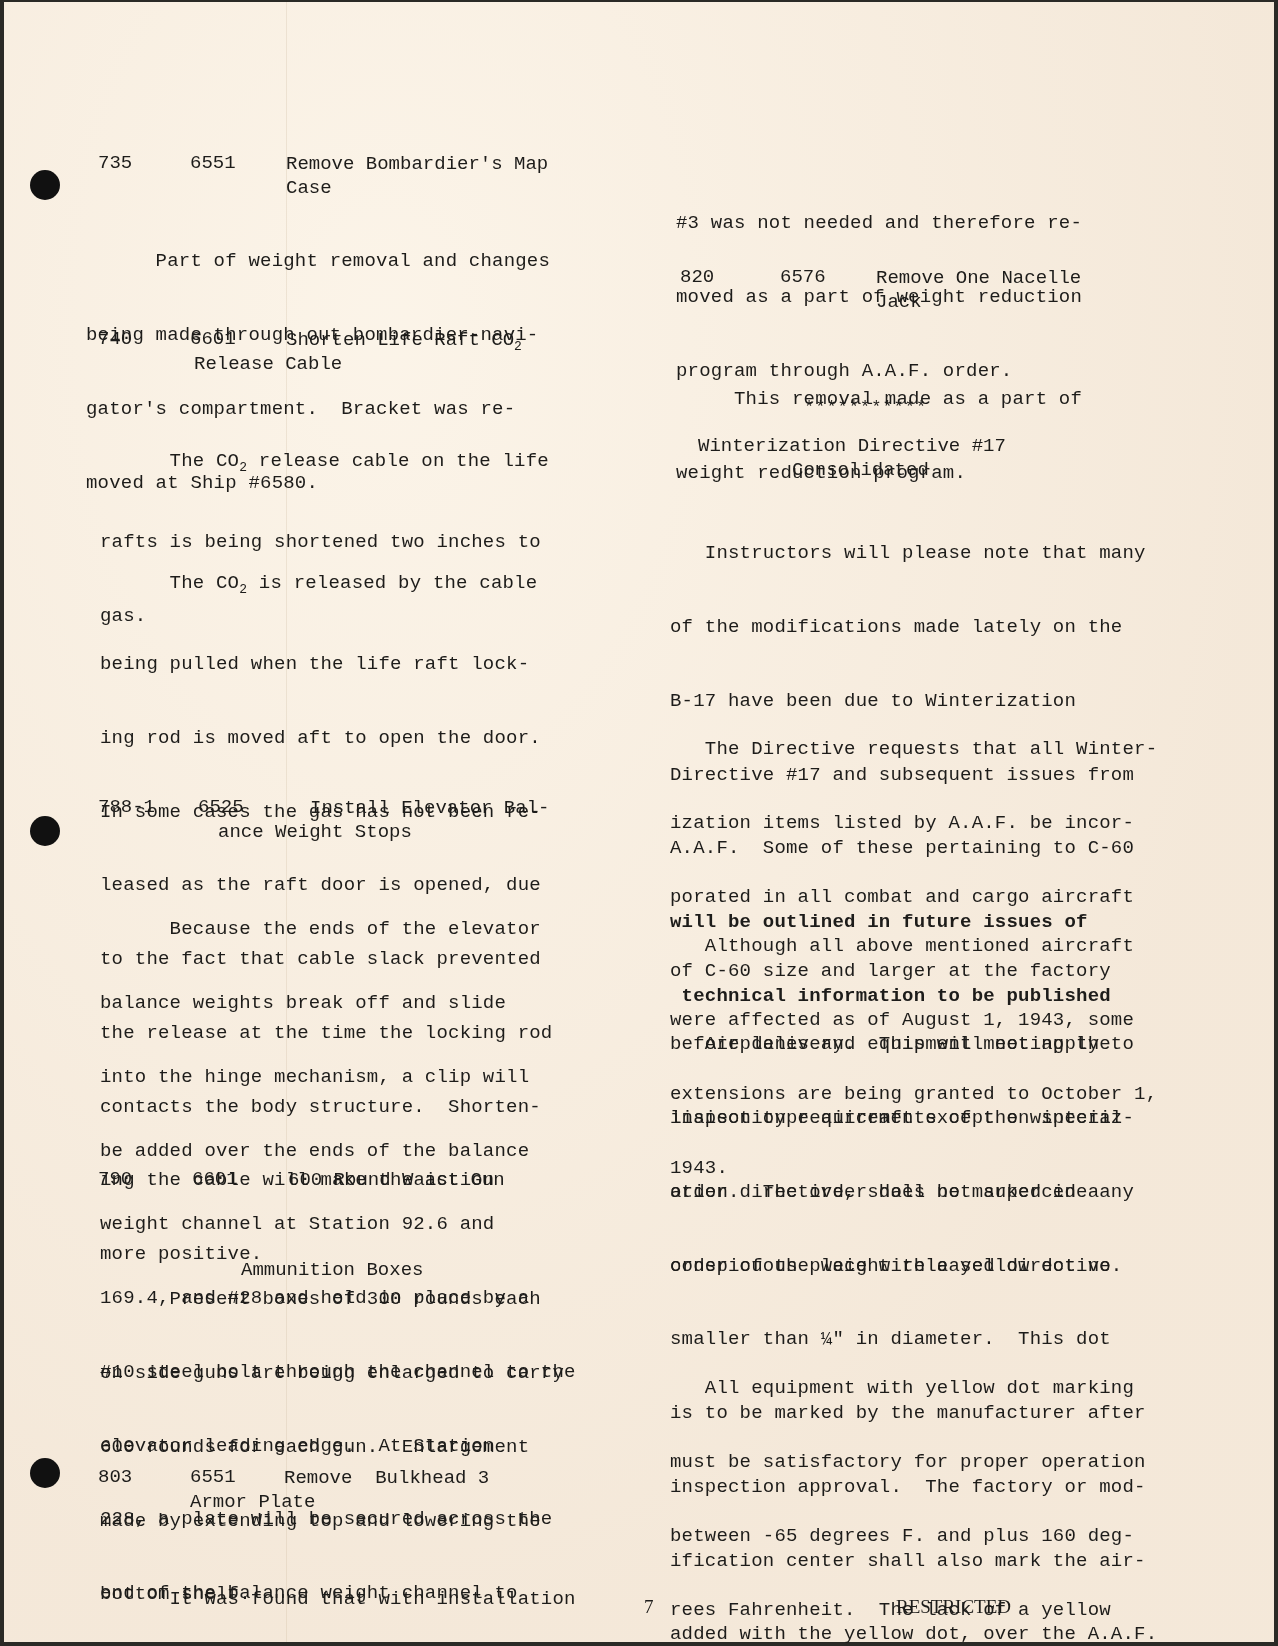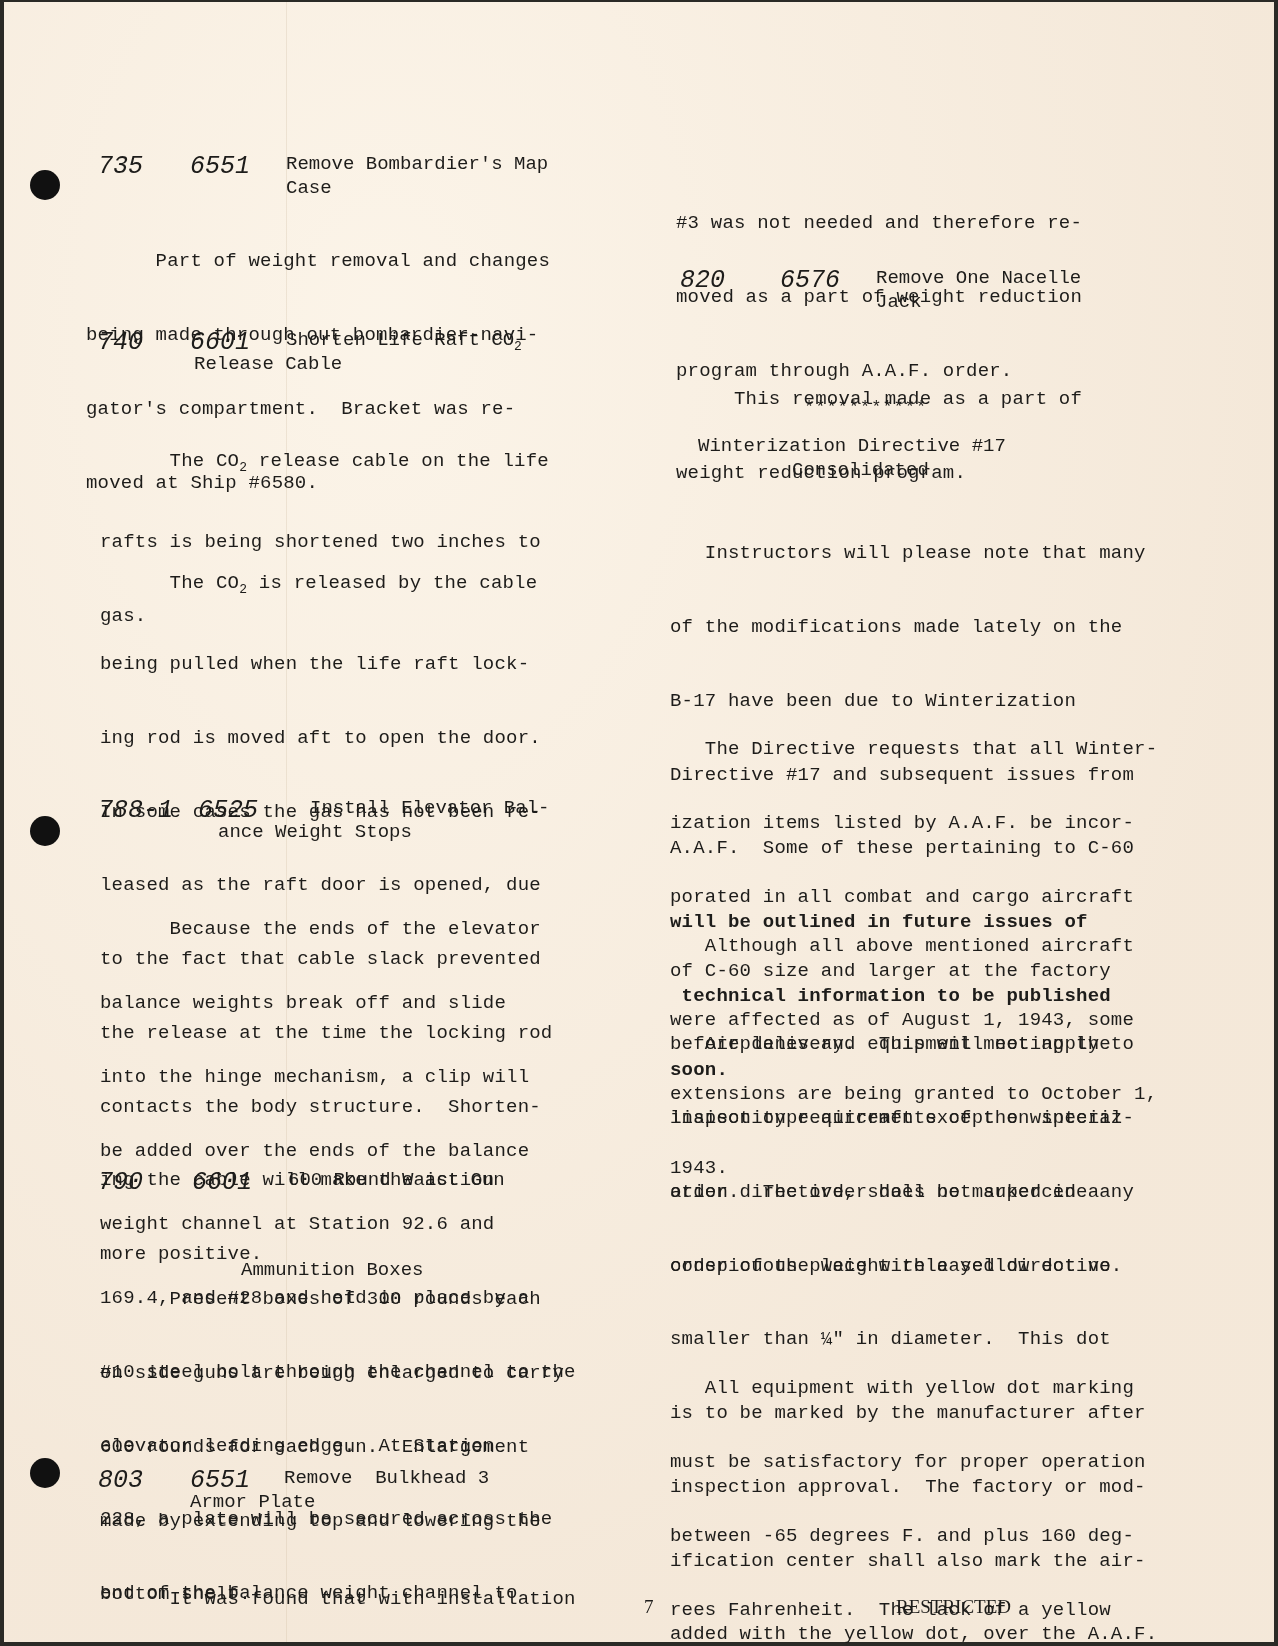--- a/index.html
+++ b/index.html
@@ -17,21 +17,21 @@
   .fold {
     position: absolute; left: 282px; top: 0; width: 1px; height: 1640px;
     background: rgba(200,180,150,0.25);
   }
   .hole {
     position: absolute; width: 30px; height: 30px; border-radius: 50%;
     background: #111;
   }
   .t { position: absolute; font-size: 19px; line-height: 24.6px; white-space: pre; letter-spacing: 0.2px; }
   .b { font-weight: bold; }
-  .num { position: absolute; font-size: 25px; white-space: pre; font-style: italic; }
+  .num { position: absolute; font-size: 19px; white-space: pre; }
   .ttl { position: absolute; font-size: 19px; line-height: 24px; white-space: pre; }
   .ul { text-decoration-thickness: 2px; text-underline-offset: 4px; }
   .sub { font-size: 13px; vertical-align: -5px; }
   .stars { position: absolute; font-size: 17px; letter-spacing: 1px; }
   .footer { position: absolute; font-size: 19px; font-family: "Liberation Serif", "DejaVu Serif", serif; }
 </style>
 </head>
 <body>
 
 <div class="page">
@@ -134,21 +134,20 @@
   <div class="ttl" style="left:788px; top:456px;">Consolidated</div>
 
   <div class="t" style="left:666px; top:490px;">
     <div>   Instructors will please note that many</div>
     <div>of the modifications made lately on the</div>
     <div>B-17 have been due to Winterization</div>
     <div>Directive #17 and subsequent issues from</div>
     <div>A.A.F.  Some of these pertaining to C-60</div>
     <div class="b">will be outlined in future issues of</div>
     <div class="b"> technical information to be published</div>
-    <div class="b">soon.</div>
   </div>
 
   <div class="t" style="left:666px; top:686px;">
     <div>   The Directive requests that all Winter-</div>
     <div>ization items listed by A.A.F. be incor-</div>
     <div>porated in all combat and cargo aircraft</div>
     <div>of C-60 size and larger at the factory</div>
     <div>before delivery.  This will not apply to</div>
     <div>liaison type aircraft except on special</div>
     <div>order.  The order does not supercede any</div>

